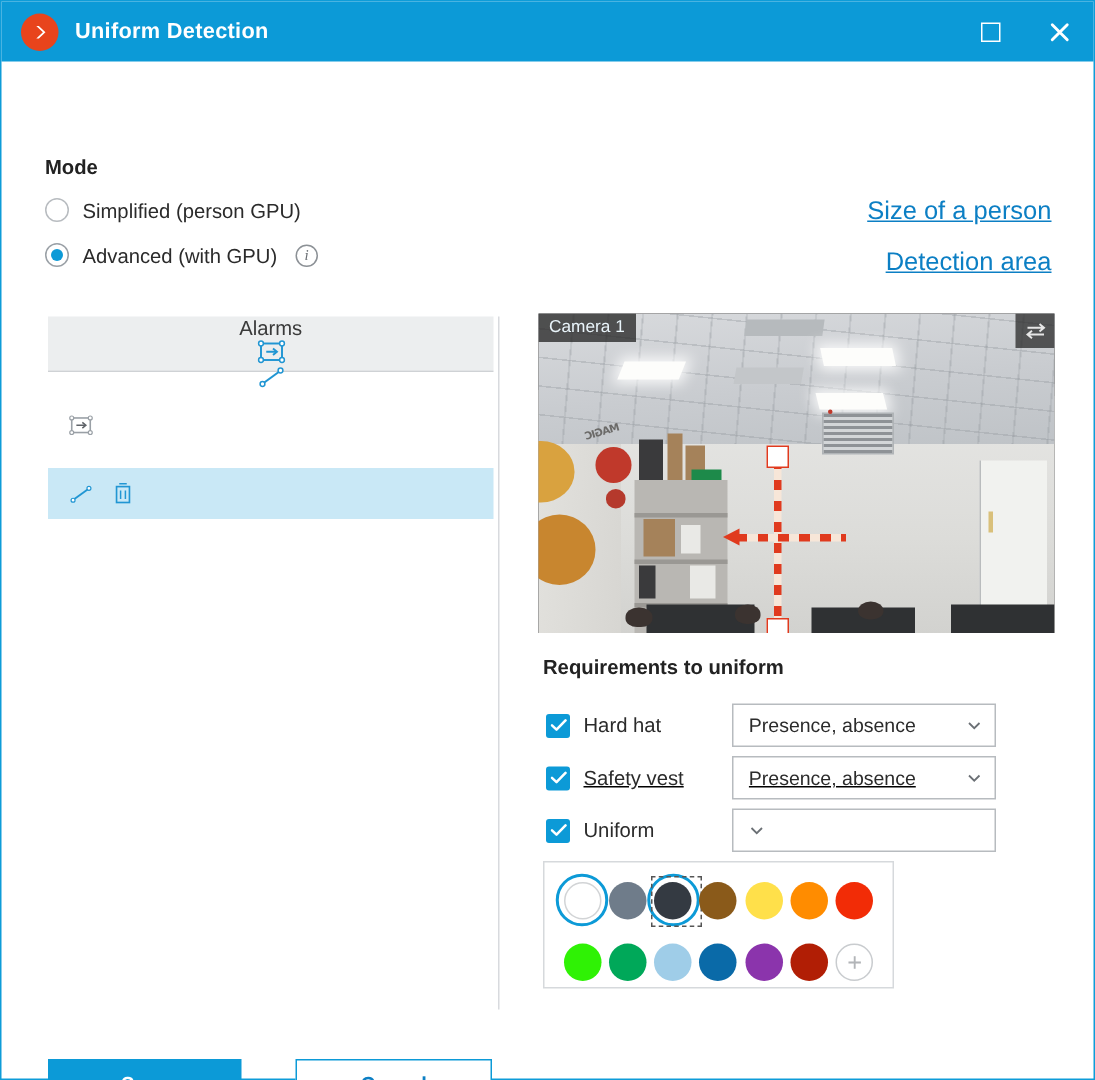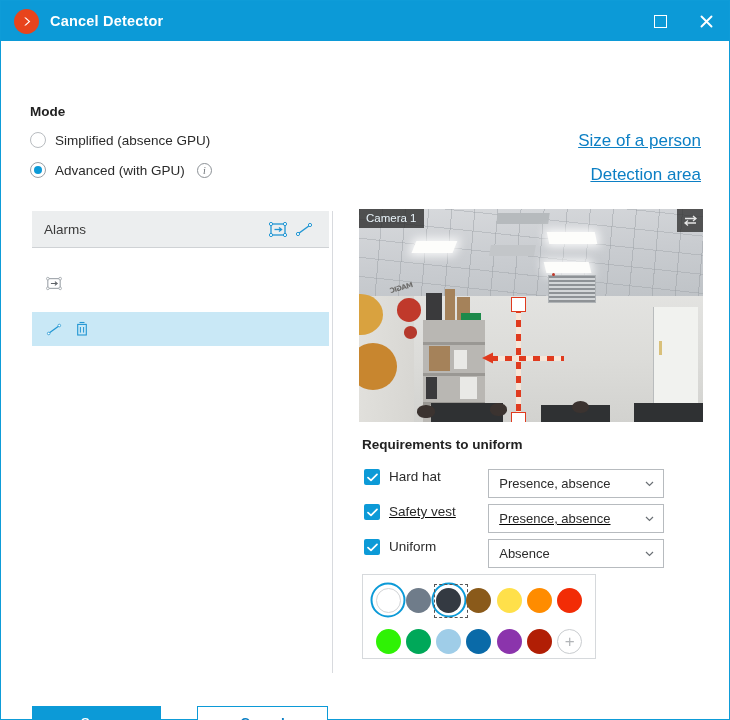--- a/index.html
+++ b/index.html
@@ -91,20 +91,21 @@
     width: 1px; height: 462px; background: #d8dade;
   }
   
   .alarms {
     position: absolute; left: 31px; top: 170px; width: 297px;
   }
   .alarms-header {
     height: 36px; background: #eceeef;
     display: flex; align-items: center;
     padding: 0 12px 0 12px;
+    flex-direction: column;
   }
   .alarms-header-title {
     font-size: 13.5px; color: #3a3a3a; flex: 1 1 auto;
   }
   .hdr-icon { width: 26px; height: 22px; display: flex; align-items: center; justify-content: center; cursor: pointer; }
   .alarms-underline { height: 1px; background: #cfd2d5; }
   .alarm-item {
     height: 34px; margin-top: 12px;
     display: flex; align-items: center;
     padding: 0 10px 0 12px; gap: 9px;
@@ -214,21 +215,21 @@
   .lx-h1 { left: 152px; top: 88px; }
   .lx-h2 { left: 152px; top: 203px; }
   .lx-arrow { position: absolute; left: 122px; top: 141px; }
   
   .req-title {
     position: absolute; left: 361px; top: 396px;
     font-size: 13.5px; font-weight: bold; color: #222;
   }
   .req-row {
     position: absolute; left: 363px;
-    display: flex; align-items: flex-start;
+    display: flex; align-items: center;
     width: 300px;
   }
   .rr1 { top: 428px; }
   .rr2 { top: 463px; text-decoration: underline; }
   .rr3 { top: 498px; }
   .checkbox {
     width: 16px; height: 16px; border-radius: 2px;
     background: #0c9ad7; flex: 0 0 auto;
     display: flex; align-items: center; justify-content: center;
   }
@@ -302,39 +303,39 @@
 <body>
 
 <div class="window">
 
   <div class="titlebar">
     <div class="logo">
       <svg width="13" height="13" viewBox="0 0 13 13" aria-hidden="true">
         <path d="M4.2 2.4 L8.6 6.5 L4.2 10.6 L5.9 10.6 L10.3 6.5 L5.9 2.4 Z" fill="#ffffff"></path>
       </svg>
     </div>
-    <div class="title-text">Cancel Detector</div>
+    <div class="title-text">Uniform Detection</div>
     <div class="titlebar-spacer"></div>
     <div class="win-btn">
       <span class="sq"></span>
     </div>
     <div class="win-btn">
       <svg width="15" height="15" viewBox="0 0 15 15" aria-hidden="true">
         <path d="M2.5 2.5 L12.5 12.5 M12.5 2.5 L2.5 12.5" stroke="#ffffff" stroke-width="1.9" stroke-linecap="round"></path>
       </svg>
     </div>
   </div>
 
   <div class="content">
 
     <div class="mode-title">Mode</div>
 
     <div class="radio-row r1">
       <span class="radio"></span>
-      <span class="radio-label">Simplified (absence GPU)</span>
+      <span class="radio-label">Simplified (person GPU)</span>
     </div>
 
     <div class="radio-row r2">
       <span class="radio checked"></span>
       <span class="radio-label">Advanced (with GPU)</span>
       <span class="info-icon">i</span>
     </div>
 
     <div class="links">
       <span class="link">Size of a person</span>
@@ -496,21 +497,20 @@
     </div>
 
     <div class="req-row rr3">
       <span class="checkbox">
         <svg width="11" height="9" viewBox="0 0 11 9" aria-hidden="true">
           <path d="M1 4.6 L4 7.4 L10 1.3" fill="none" stroke="#fff" stroke-width="1.7" stroke-linecap="round" stroke-linejoin="round"></path>
         </svg>
       </span>
       <span class="req-label">Uniform</span>
       <span class="select">
-        <span class="select-value">Absence</span>
         <svg class="chev" viewBox="0 0 11 11" aria-hidden="true">
           <path d="M2 4 L5.5 7.5 L9 4" fill="none" stroke="#6b7075" stroke-width="1.2"></path>
         </svg>
       </span>
     </div>
 
     <div class="palette">
       <div class="pal-row">
         <span class="swatch-cell sel-ring">
             <span class="swatch white-sw"></span>

